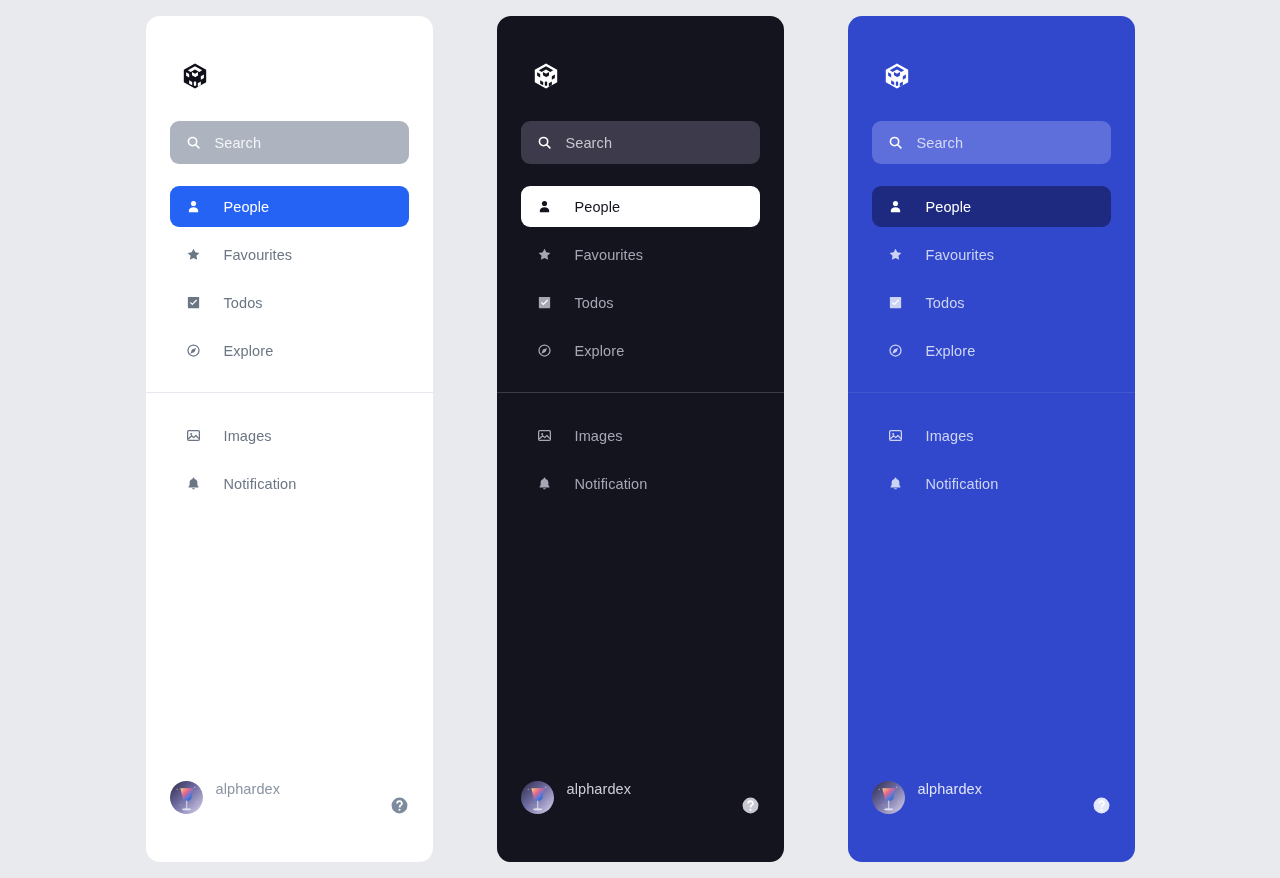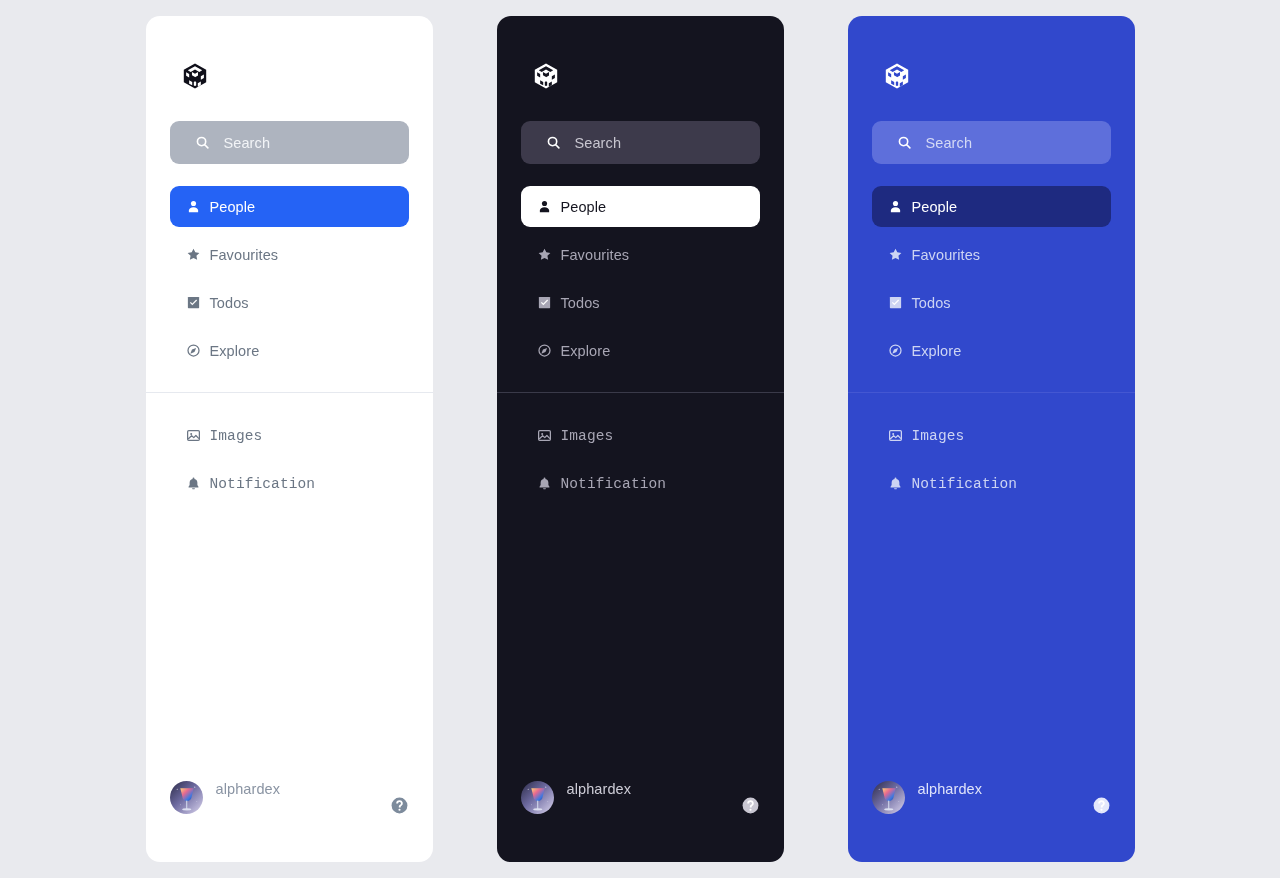--- a/index.html
+++ b/index.html
@@ -83,38 +83,38 @@
     justify-content: center;
   }
   .logo svg { width: 28px; height: 28px; display: block; }
 
   .search-box {
     margin: 29px 24px 0 24px;
     height: 43px;
     border-radius: 9px;
     display: flex;
     align-items: center;
-    padding-left: 25px;
+    padding-left: 16px;
     gap: 14px;
   }
   .search-box .s-icon { display: flex; align-items: center; }
   .search-box .s-icon svg { width: 15px; height: 15px; display: block; }
   .search-box .s-text { font-size: 14.5px; letter-spacing: 0.1px; }
 
   .nav-group { padding: 0 24px; }
   .nav-group.primary { margin-top: 22px; }
-  .nav-group.secondary { margin-top: 22px; font-family: Liberation Mono, monospace; }
+  .nav-group.secondary { margin-top: 22px; }
 
   .nav-item {
     height: 41px;
     border-radius: 9px;
     display: flex;
     align-items: center;
     padding-left: 16px;
-    gap: 8px;
+    gap: 22px;
     font-size: 14.5px;
     letter-spacing: 0.1px;
     margin-bottom: 7px;
     cursor: pointer;
   }
   .nav-item .n-icon { width: 16px; height: 16px; display: flex; align-items: center; justify-content: center; flex: 0 0 16px; }
   .nav-item .n-icon svg { width: 15px; height: 15px; display: block; }
 
   .divider { height: 1px; width: 100%; margin-top: 14px; }
 

